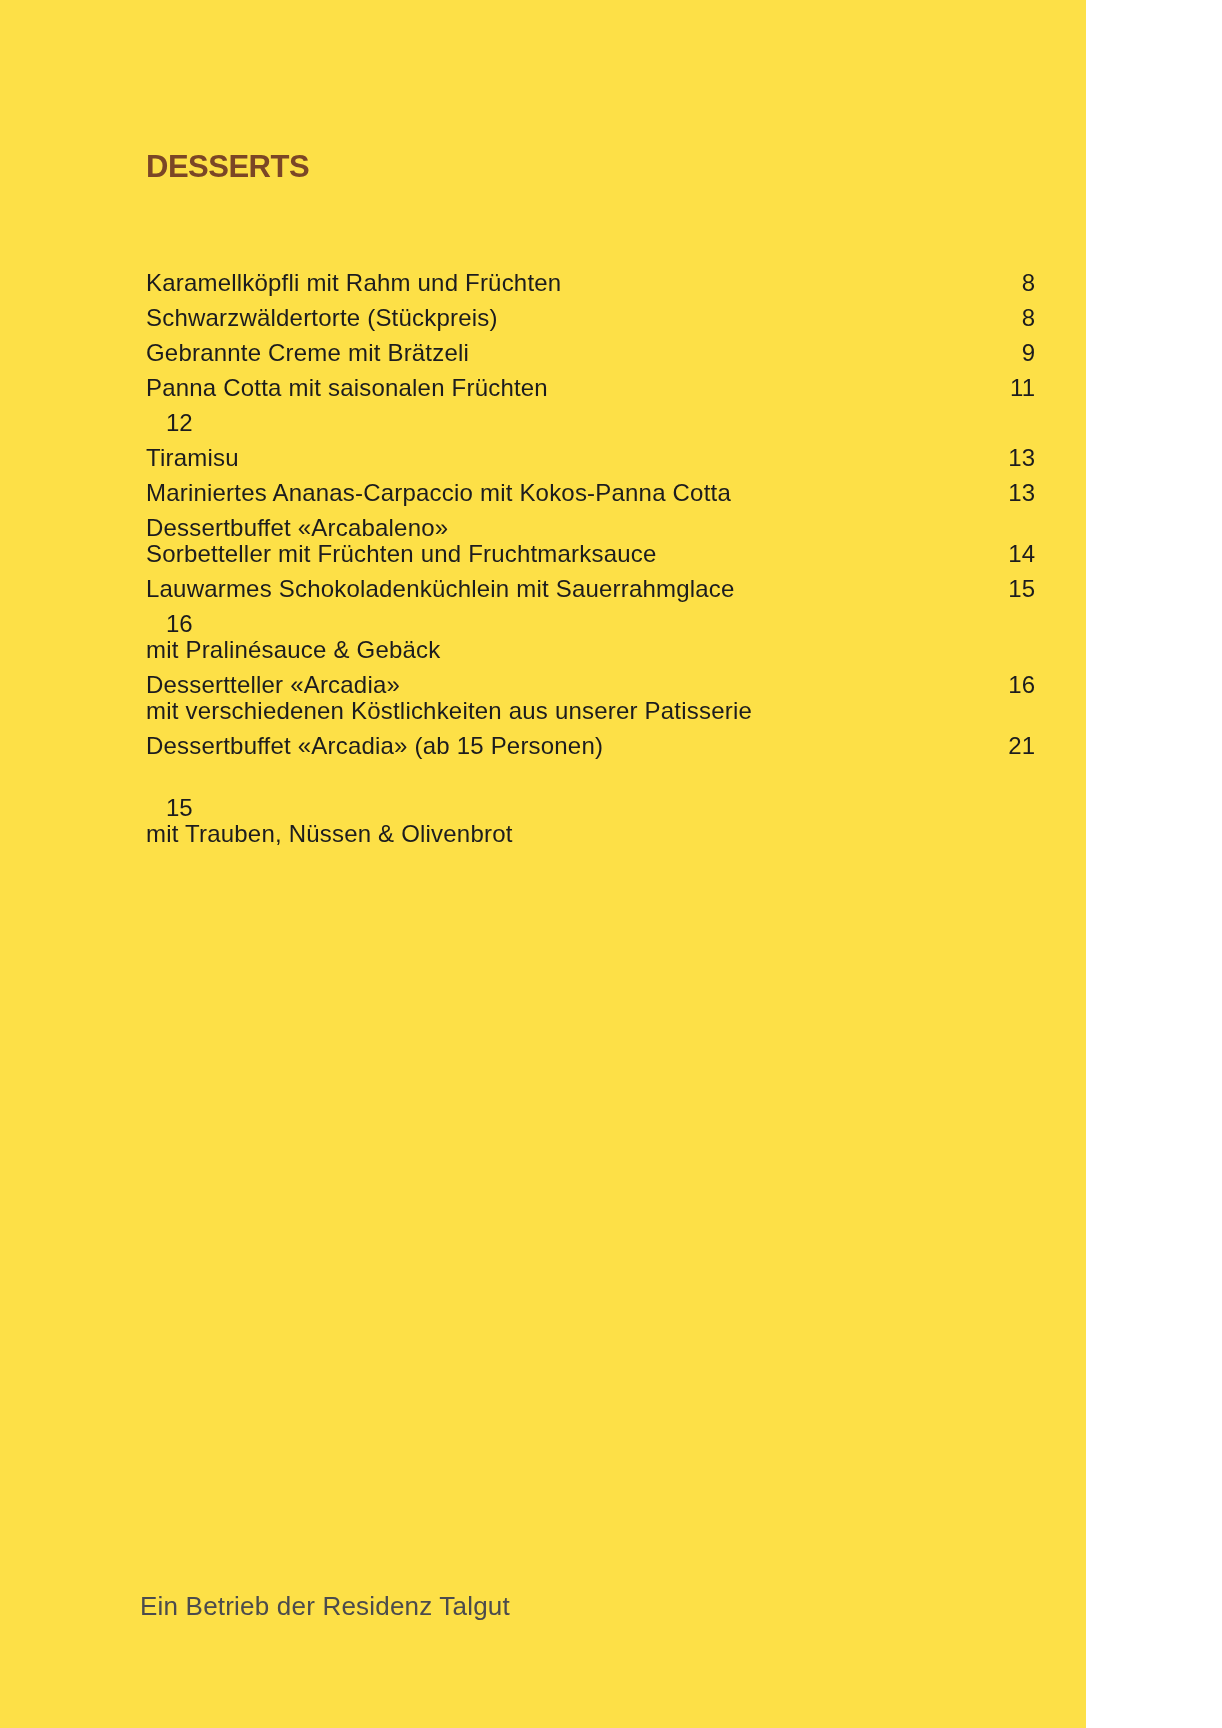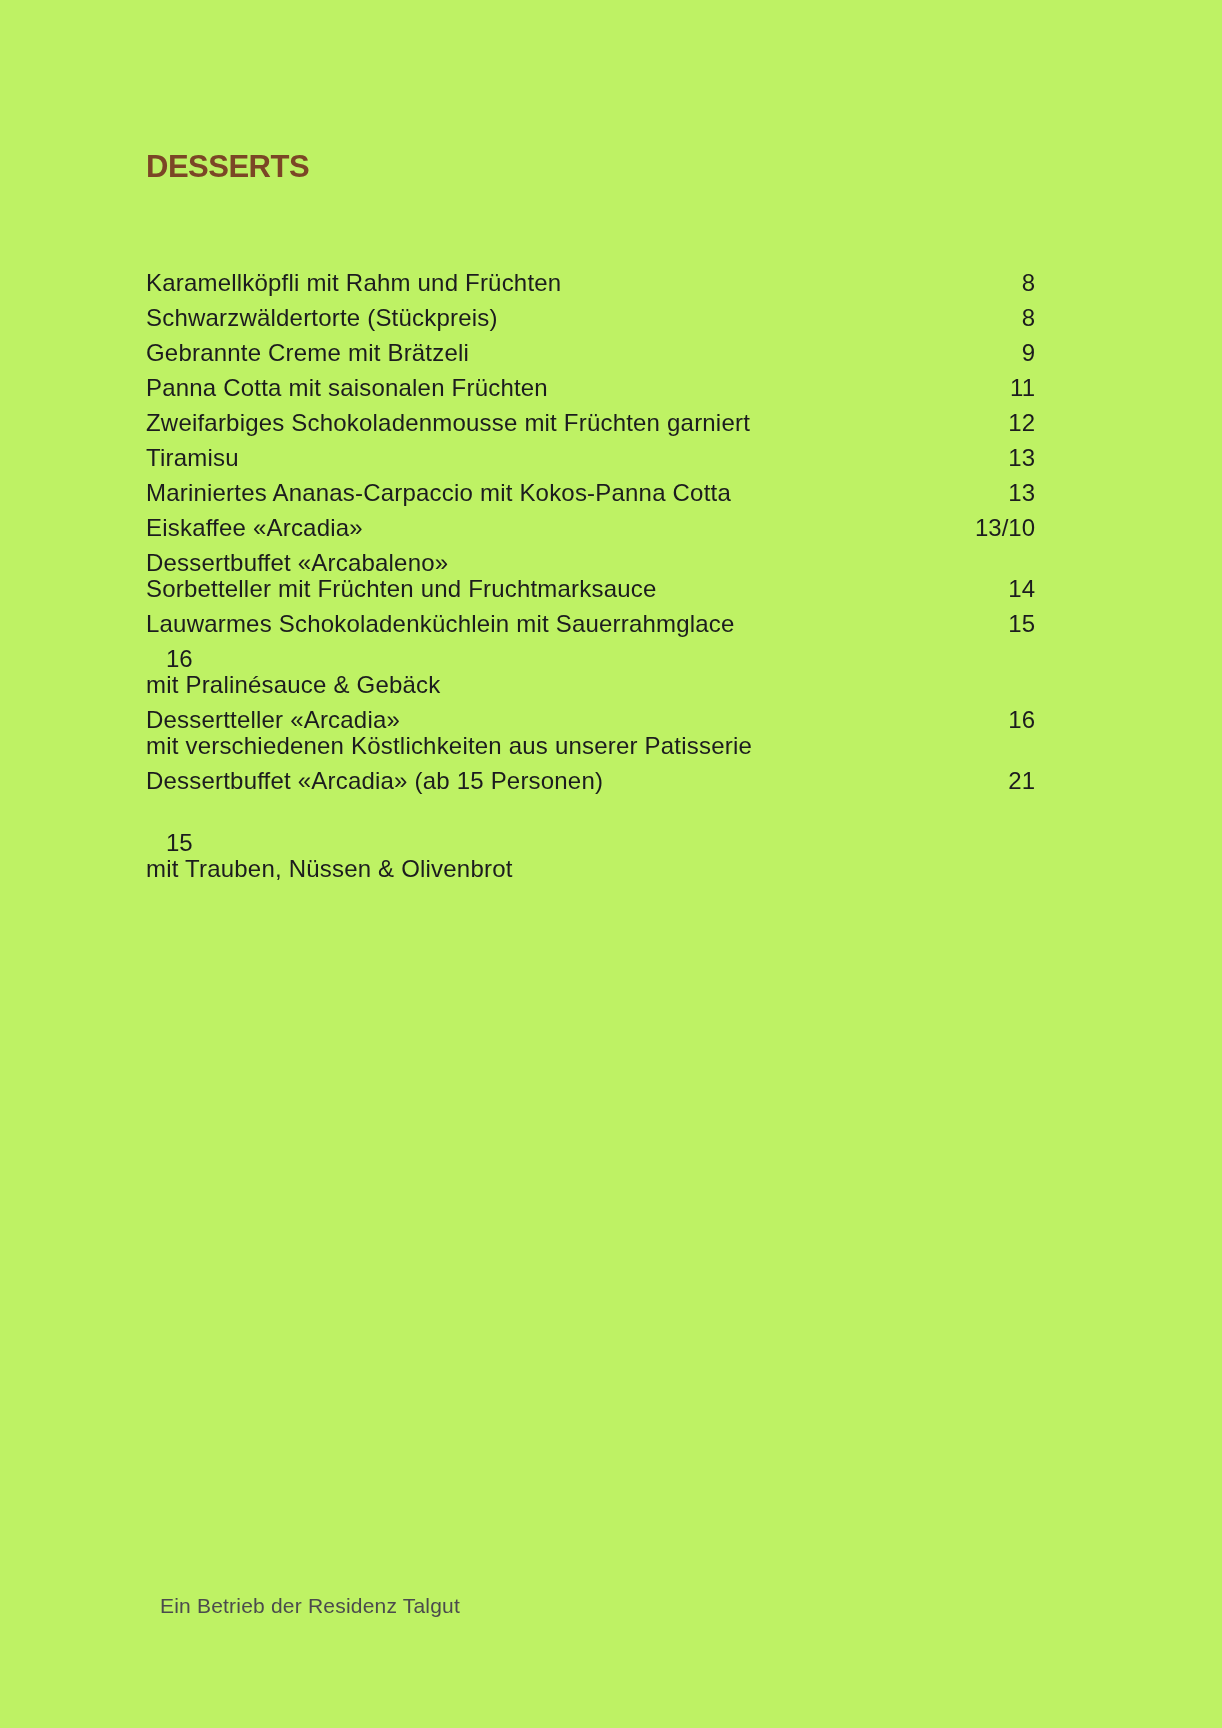--- a/index.html
+++ b/index.html
@@ -2,23 +2,23 @@
 <html><head>
 <meta charset="utf-8">
 <style>
   html, body {
     margin: 0;
     padding: 0;
     background: #ffffff;
   }
   .page {
     position: relative;
-    width: 1222px;
+    width: 1086px;
     height: 1728px;
-    background: #bef264;
+    background: #fde047;
     font-family: "Liberation Sans", sans-serif;
     color: #1c1c1e;
     overflow: hidden;
   }
   .content {
     position: absolute;
     left: 146px;
     top: 150px;
     width: 889px; 
   }
@@ -47,23 +47,23 @@
     white-space: nowrap;
     letter-spacing: 0.2px;
   }
   .item-price {
     white-space: nowrap;
     text-align: right;
     padding-left: 20px;
   }
   .footer-note {
     position: absolute;
-    left: 160px;
+    left: 140px;
     top: 1594px;
-    font-size: 21px;
+    font-size: 26px;
     line-height: 24px;
     color: #4b4b4d;
     letter-spacing: 0.2px;
   }
 </style>
 </head>
 <body>
 
 <div class="page">
   <div class="content" id="menu-root">
@@ -88,40 +88,33 @@
           </div>
         </div>
         <div class="entry">
           <div class="entry-line">
             <span class="item-name">Panna Cotta mit saisonalen Früchten</span>
             <span class="item-price">11</span>
           </div>
         </div>
         <div class="entry">
           <div class="entry-line">
-            <span class="item-name">Zweifarbiges Schokoladenmousse mit Früchten garniert</span>
             <span class="item-price">12</span>
           </div>
         </div>
         <div class="entry">
           <div class="entry-line">
             <span class="item-name">Tiramisu</span>
             <span class="item-price">13</span>
           </div>
         </div>
         <div class="entry">
           <div class="entry-line">
             <span class="item-name">Mariniertes Ananas-Carpaccio mit Kokos-Panna Cotta</span>
             <span class="item-price">13</span>
-          </div>
-        </div>
-        <div class="entry">
-          <div class="entry-line">
-            <span class="item-name">Eiskaffee «Arcadia»</span>
-            <span class="item-price">13/10</span>
           </div>
         </div>
         <div class="entry">
           <div class="entry-line">
             <span class="item-name">Dessertbuffet «Arcabaleno»</span>
           </div>
           <div class="entry-line">
             <span class="item-name">Sorbetteller mit Früchten und Fruchtmarksauce</span>
             <span class="item-price">14</span>
           </div>

